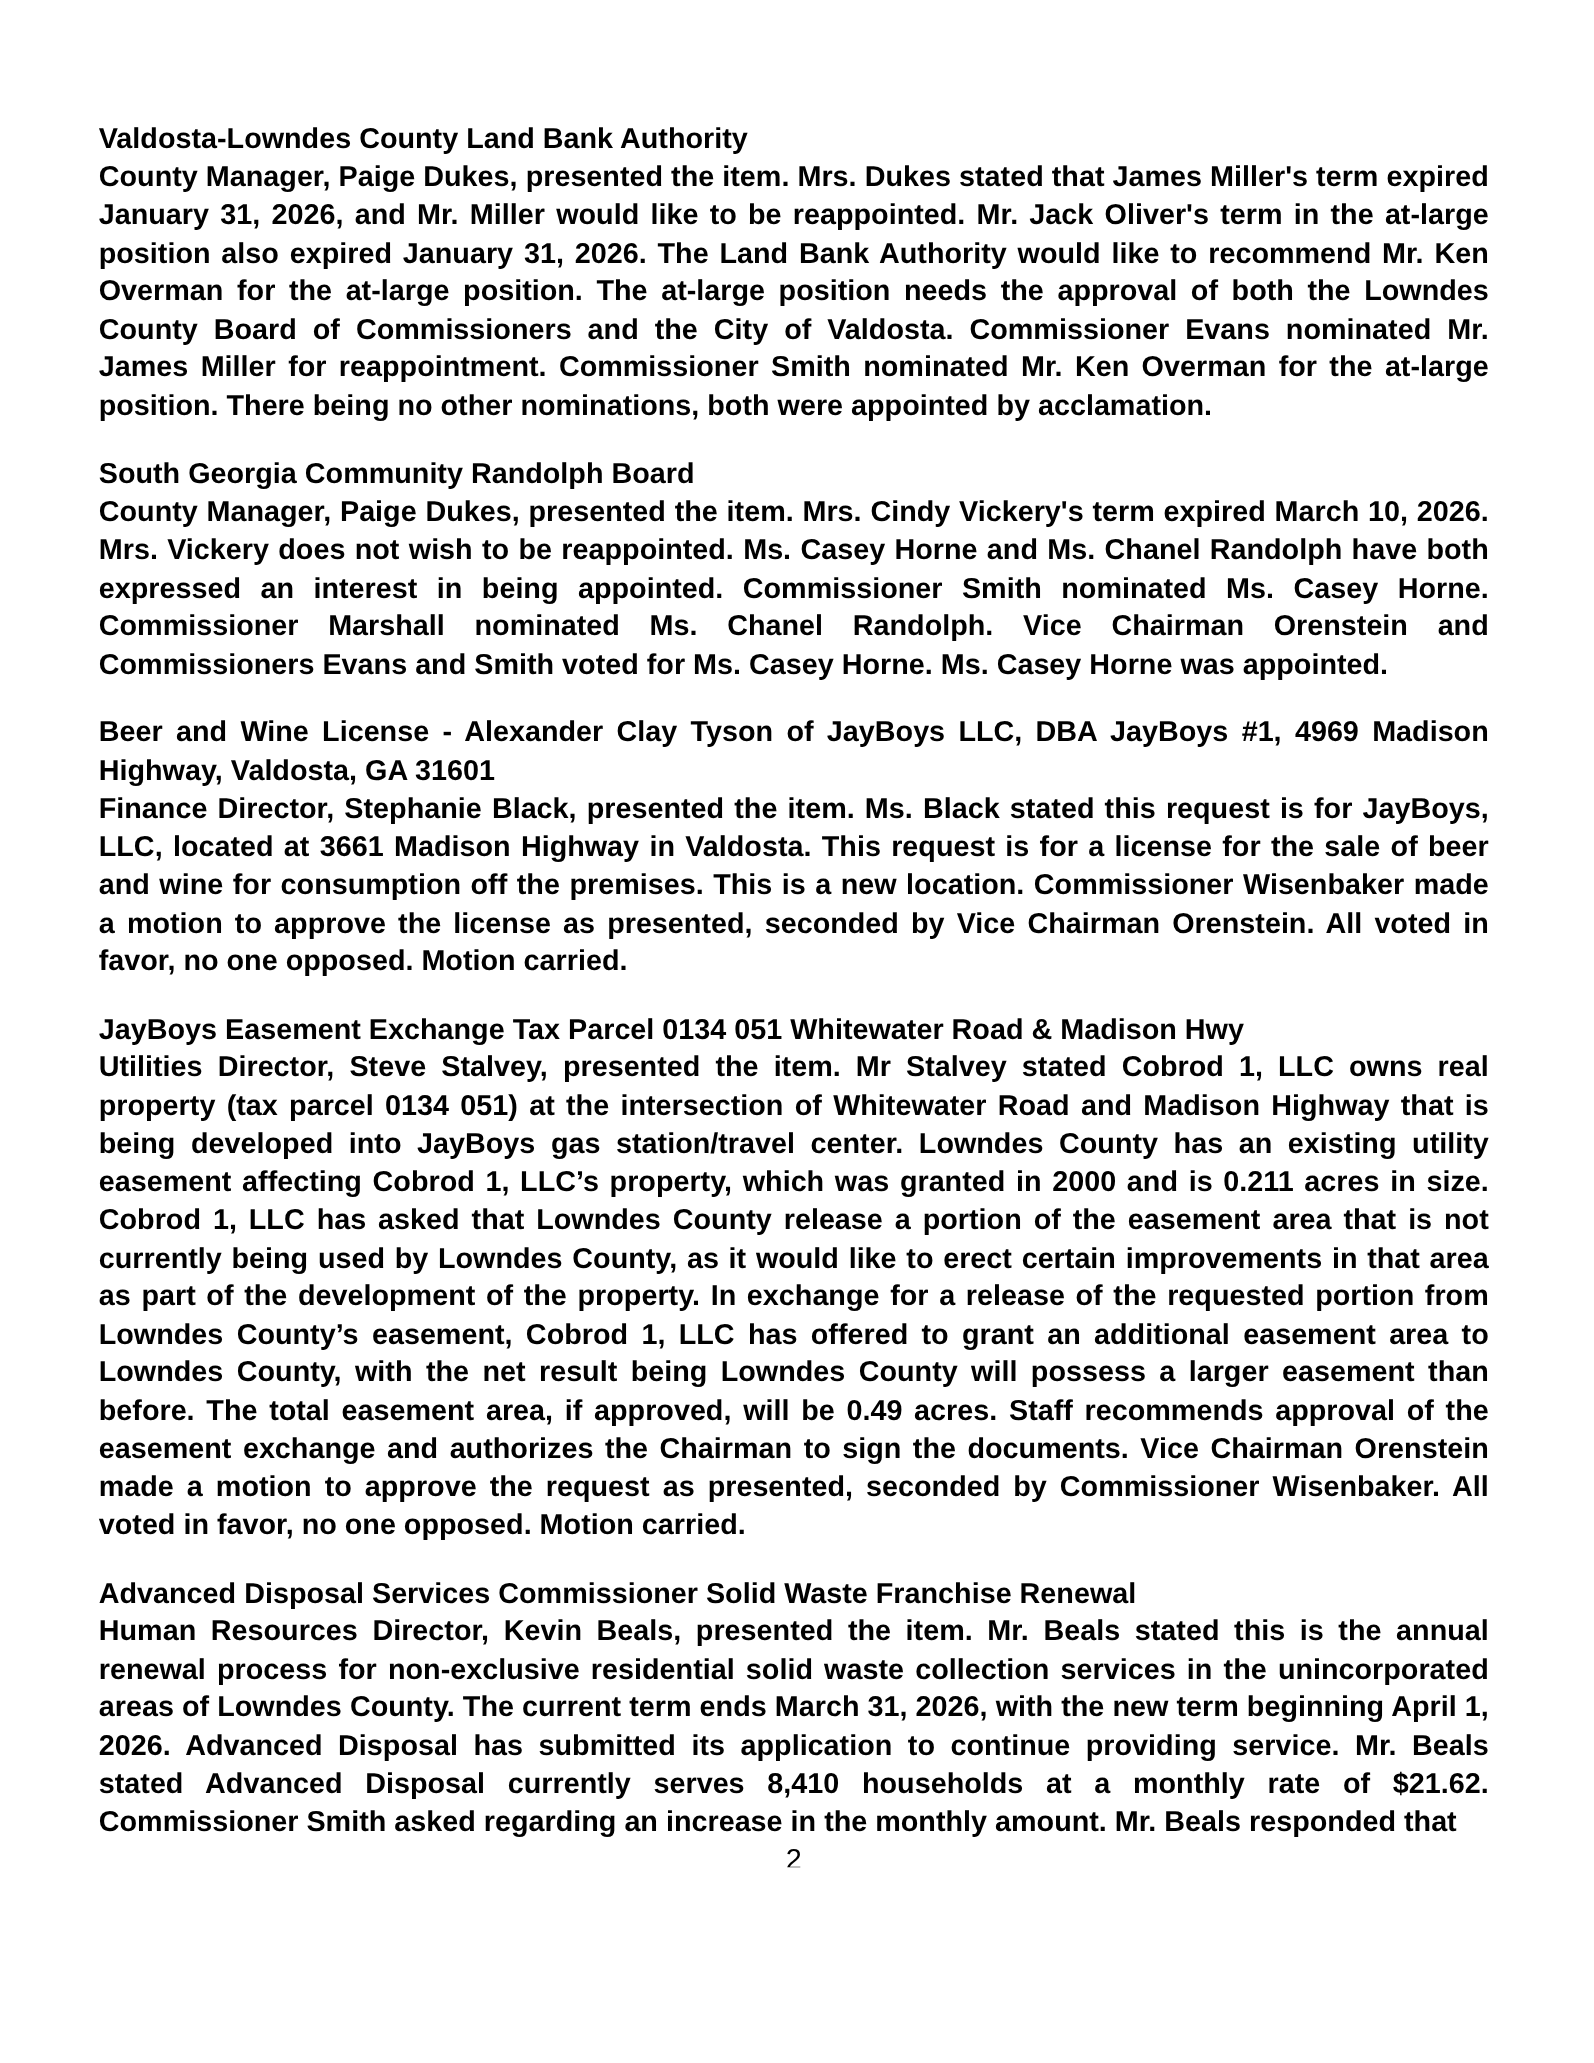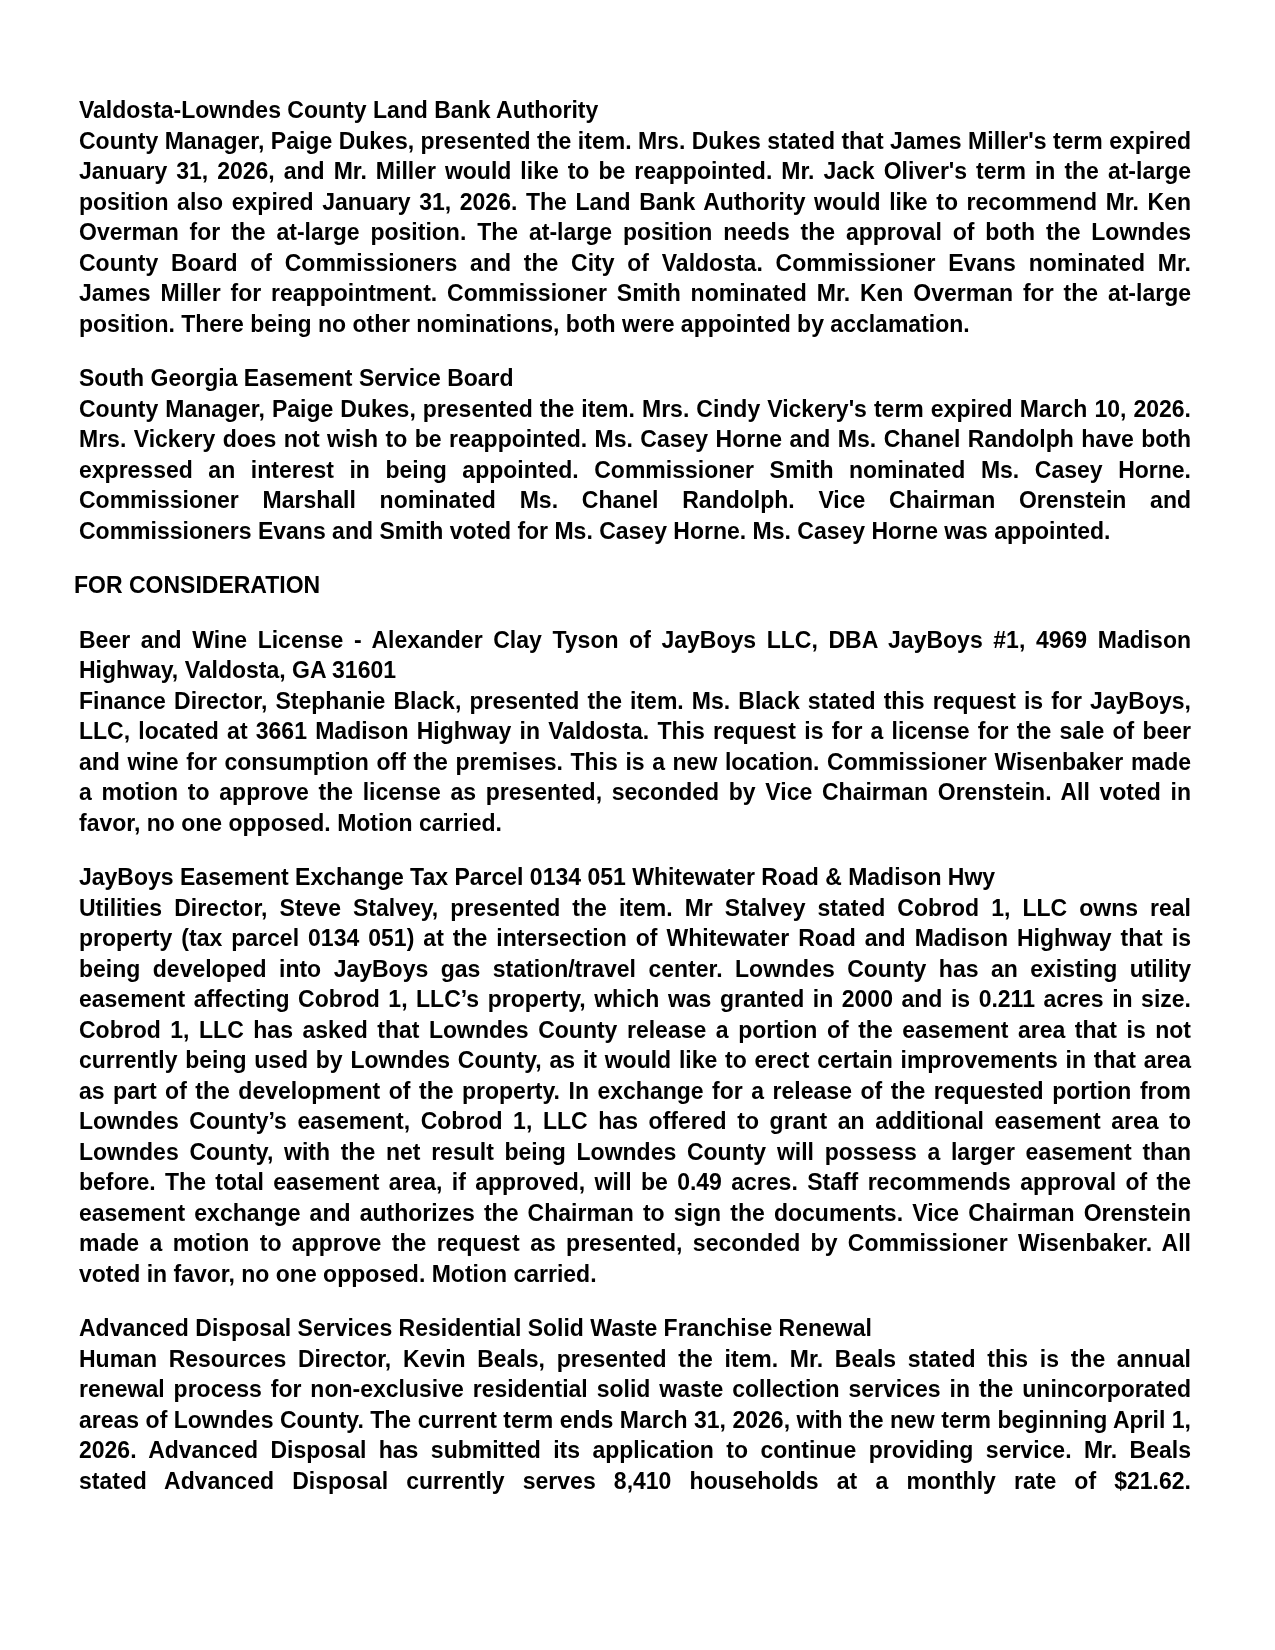--- a/index.html
+++ b/index.html
@@ -44,38 +44,35 @@
 <body>
 
 <div class="page">
 
   <section class="doc-section">
     <h2 class="doc-heading first">Valdosta-Lowndes County Land Bank Authority</h2>
     <p class="doc-body">County Manager, Paige Dukes, presented the item. Mrs. Dukes stated that James Miller's term expired January 31, 2026, and Mr. Miller would like to be reappointed. Mr. Jack Oliver's term in the at-large position also expired January 31, 2026. The Land Bank Authority would like to recommend Mr. Ken Overman for the at-large position. The at-large position needs the approval of both the Lowndes County Board of Commissioners and the City of Valdosta. Commissioner Evans nominated Mr. James Miller for reappointment. Commissioner Smith nominated Mr. Ken Overman for the at-large position. There being no other nominations, both were appointed by acclamation.</p>
   </section>
 
   <section class="doc-section">
-    <h2 class="doc-heading">South Georgia Easement Service Board</h2>
+    <h2 class="doc-heading">South Georgia Community Randolph Board</h2>
     <p class="doc-body">County Manager, Paige Dukes, presented the item. Mrs. Cindy Vickery's term expired March 10, 2026. Mrs. Vickery does not wish to be reappointed. Ms. Casey Horne and Ms. Chanel Randolph have both expressed an interest in being appointed. Commissioner Smith nominated Ms. Casey Horne. Commissioner Marshall nominated Ms. Chanel Randolph. Vice Chairman Orenstein and Commissioners Evans and Smith voted for Ms. Casey Horne. Ms. Casey Horne was appointed.</p>
   </section>
 
-  <section class="doc-section">
-    <h2 class="doc-heading outdent">FOR CONSIDERATION</h2>
-  </section>
 
   <section class="doc-section">
     <h2 class="doc-heading">Beer and Wine License - Alexander Clay Tyson of JayBoys LLC, DBA JayBoys #1, 4969 Madison Highway, Valdosta, GA 31601</h2>
     <p class="doc-body">Finance Director, Stephanie Black, presented the item. Ms. Black stated this request is for JayBoys, LLC, located at 3661 Madison Highway in Valdosta. This request is for a license for the sale of beer and wine for consumption off the premises. This is a new location. Commissioner Wisenbaker made a motion to approve the license as presented, seconded by Vice Chairman Orenstein. All voted in favor, no one opposed. Motion carried.</p>
   </section>
 
   <section class="doc-section">
     <h2 class="doc-heading">JayBoys Easement Exchange Tax Parcel 0134 051 Whitewater Road &amp; Madison Hwy</h2>
     <p class="doc-body">Utilities Director, Steve Stalvey, presented the item. Mr Stalvey stated Cobrod 1, LLC owns real property (tax parcel 0134 051) at the intersection of Whitewater Road and Madison Highway that is being developed into JayBoys gas station/travel center. Lowndes County has an existing utility easement affecting Cobrod 1, LLC’s property, which was granted in 2000 and is 0.211 acres in size. Cobrod 1, LLC has asked that Lowndes County release a portion of the easement area that is not currently being used by Lowndes County, as it would like to erect certain improvements in that area as part of the development of the property. In exchange for a release of the requested portion from Lowndes County’s easement, Cobrod 1, LLC has offered to grant an additional easement area to Lowndes County, with the net result being Lowndes County will possess a larger easement than before. The total easement area, if approved, will be 0.49 acres. Staff recommends approval of the easement exchange and authorizes the Chairman to sign the documents. Vice Chairman Orenstein made a motion to approve the request as presented, seconded by Commissioner Wisenbaker. All voted in favor, no one opposed. Motion carried.</p>
   </section>
 
   <section class="doc-section">
-    <h2 class="doc-heading">Advanced Disposal Services Residential Solid Waste Franchise Renewal</h2>
+    <h2 class="doc-heading">Advanced Disposal Services Commissioner Solid Waste Franchise Renewal</h2>
     <p class="doc-body">Human Resources Director, Kevin Beals, presented the item. Mr. Beals stated this is the annual renewal process for non-exclusive residential solid waste collection services in the unincorporated areas of Lowndes County. The current term ends March 31, 2026, with the new term beginning April 1, 2026. Advanced Disposal has submitted its application to continue providing service. Mr. Beals stated Advanced Disposal currently serves 8,410 households at a monthly rate of $21.62. Commissioner Smith asked regarding an increase in the monthly amount. Mr. Beals responded that</p>
   </section>
 
   <div class="page-footer">2</div>
 
 </div>
 
 </body></html>

